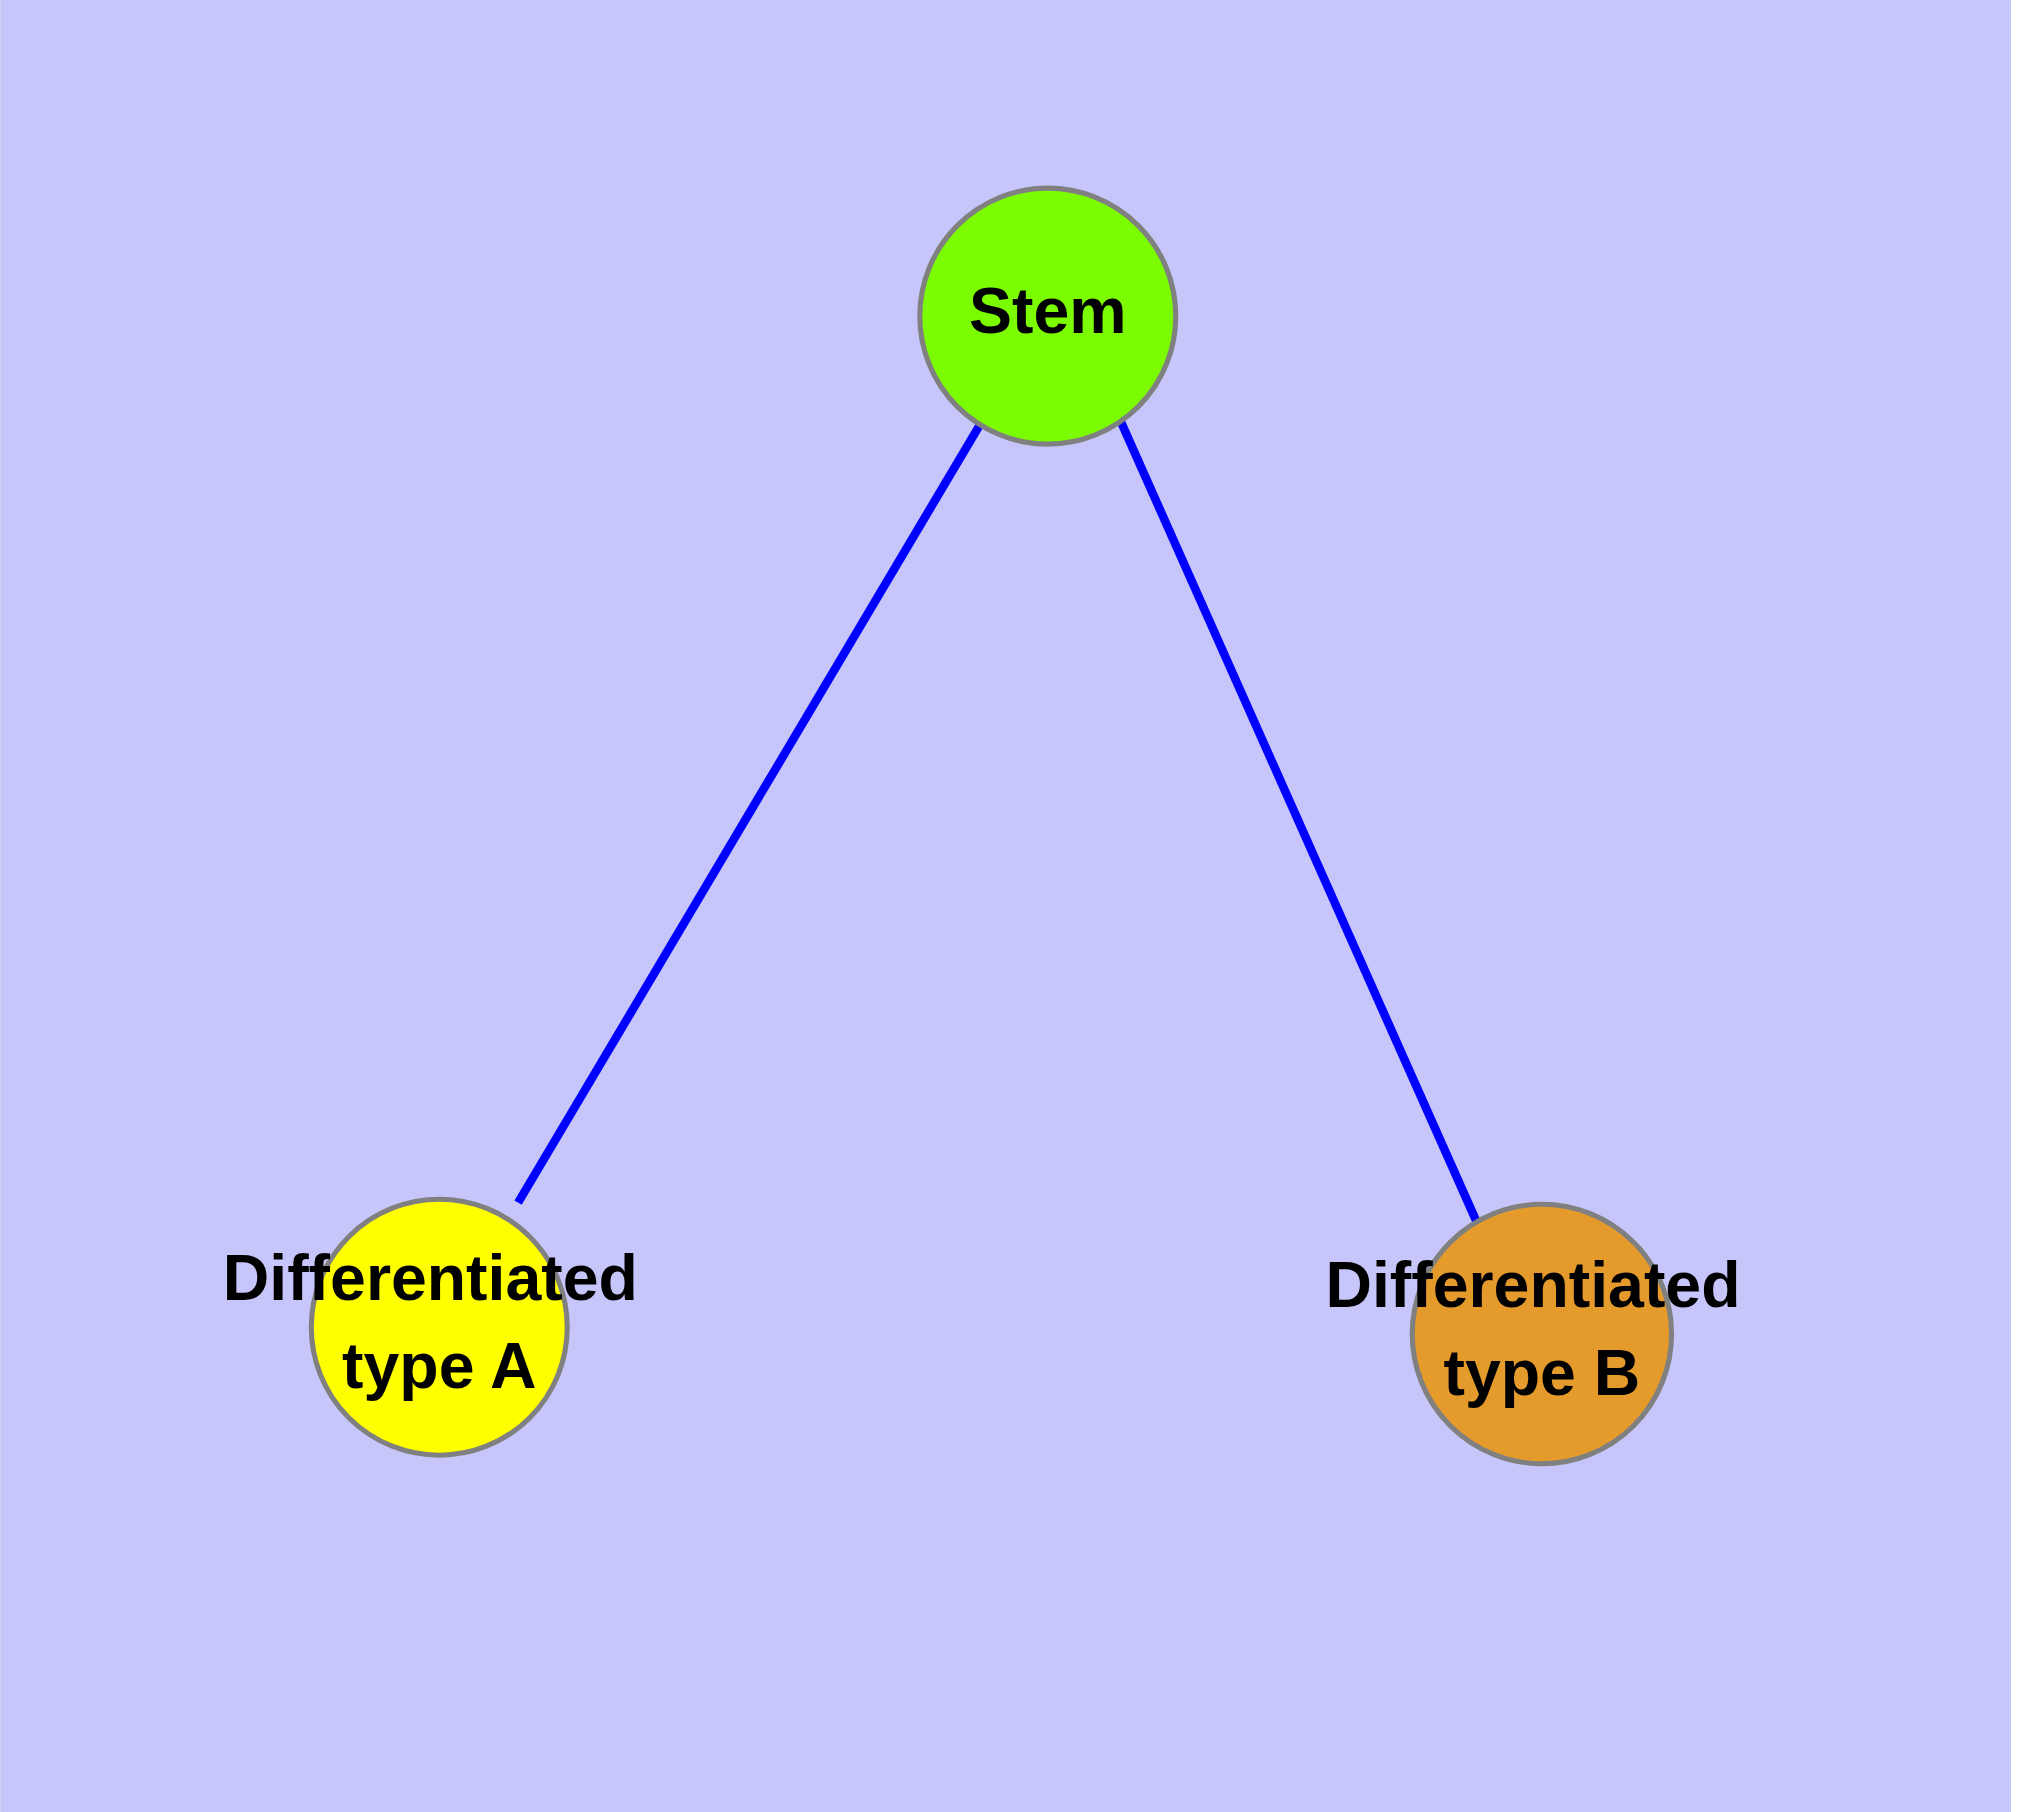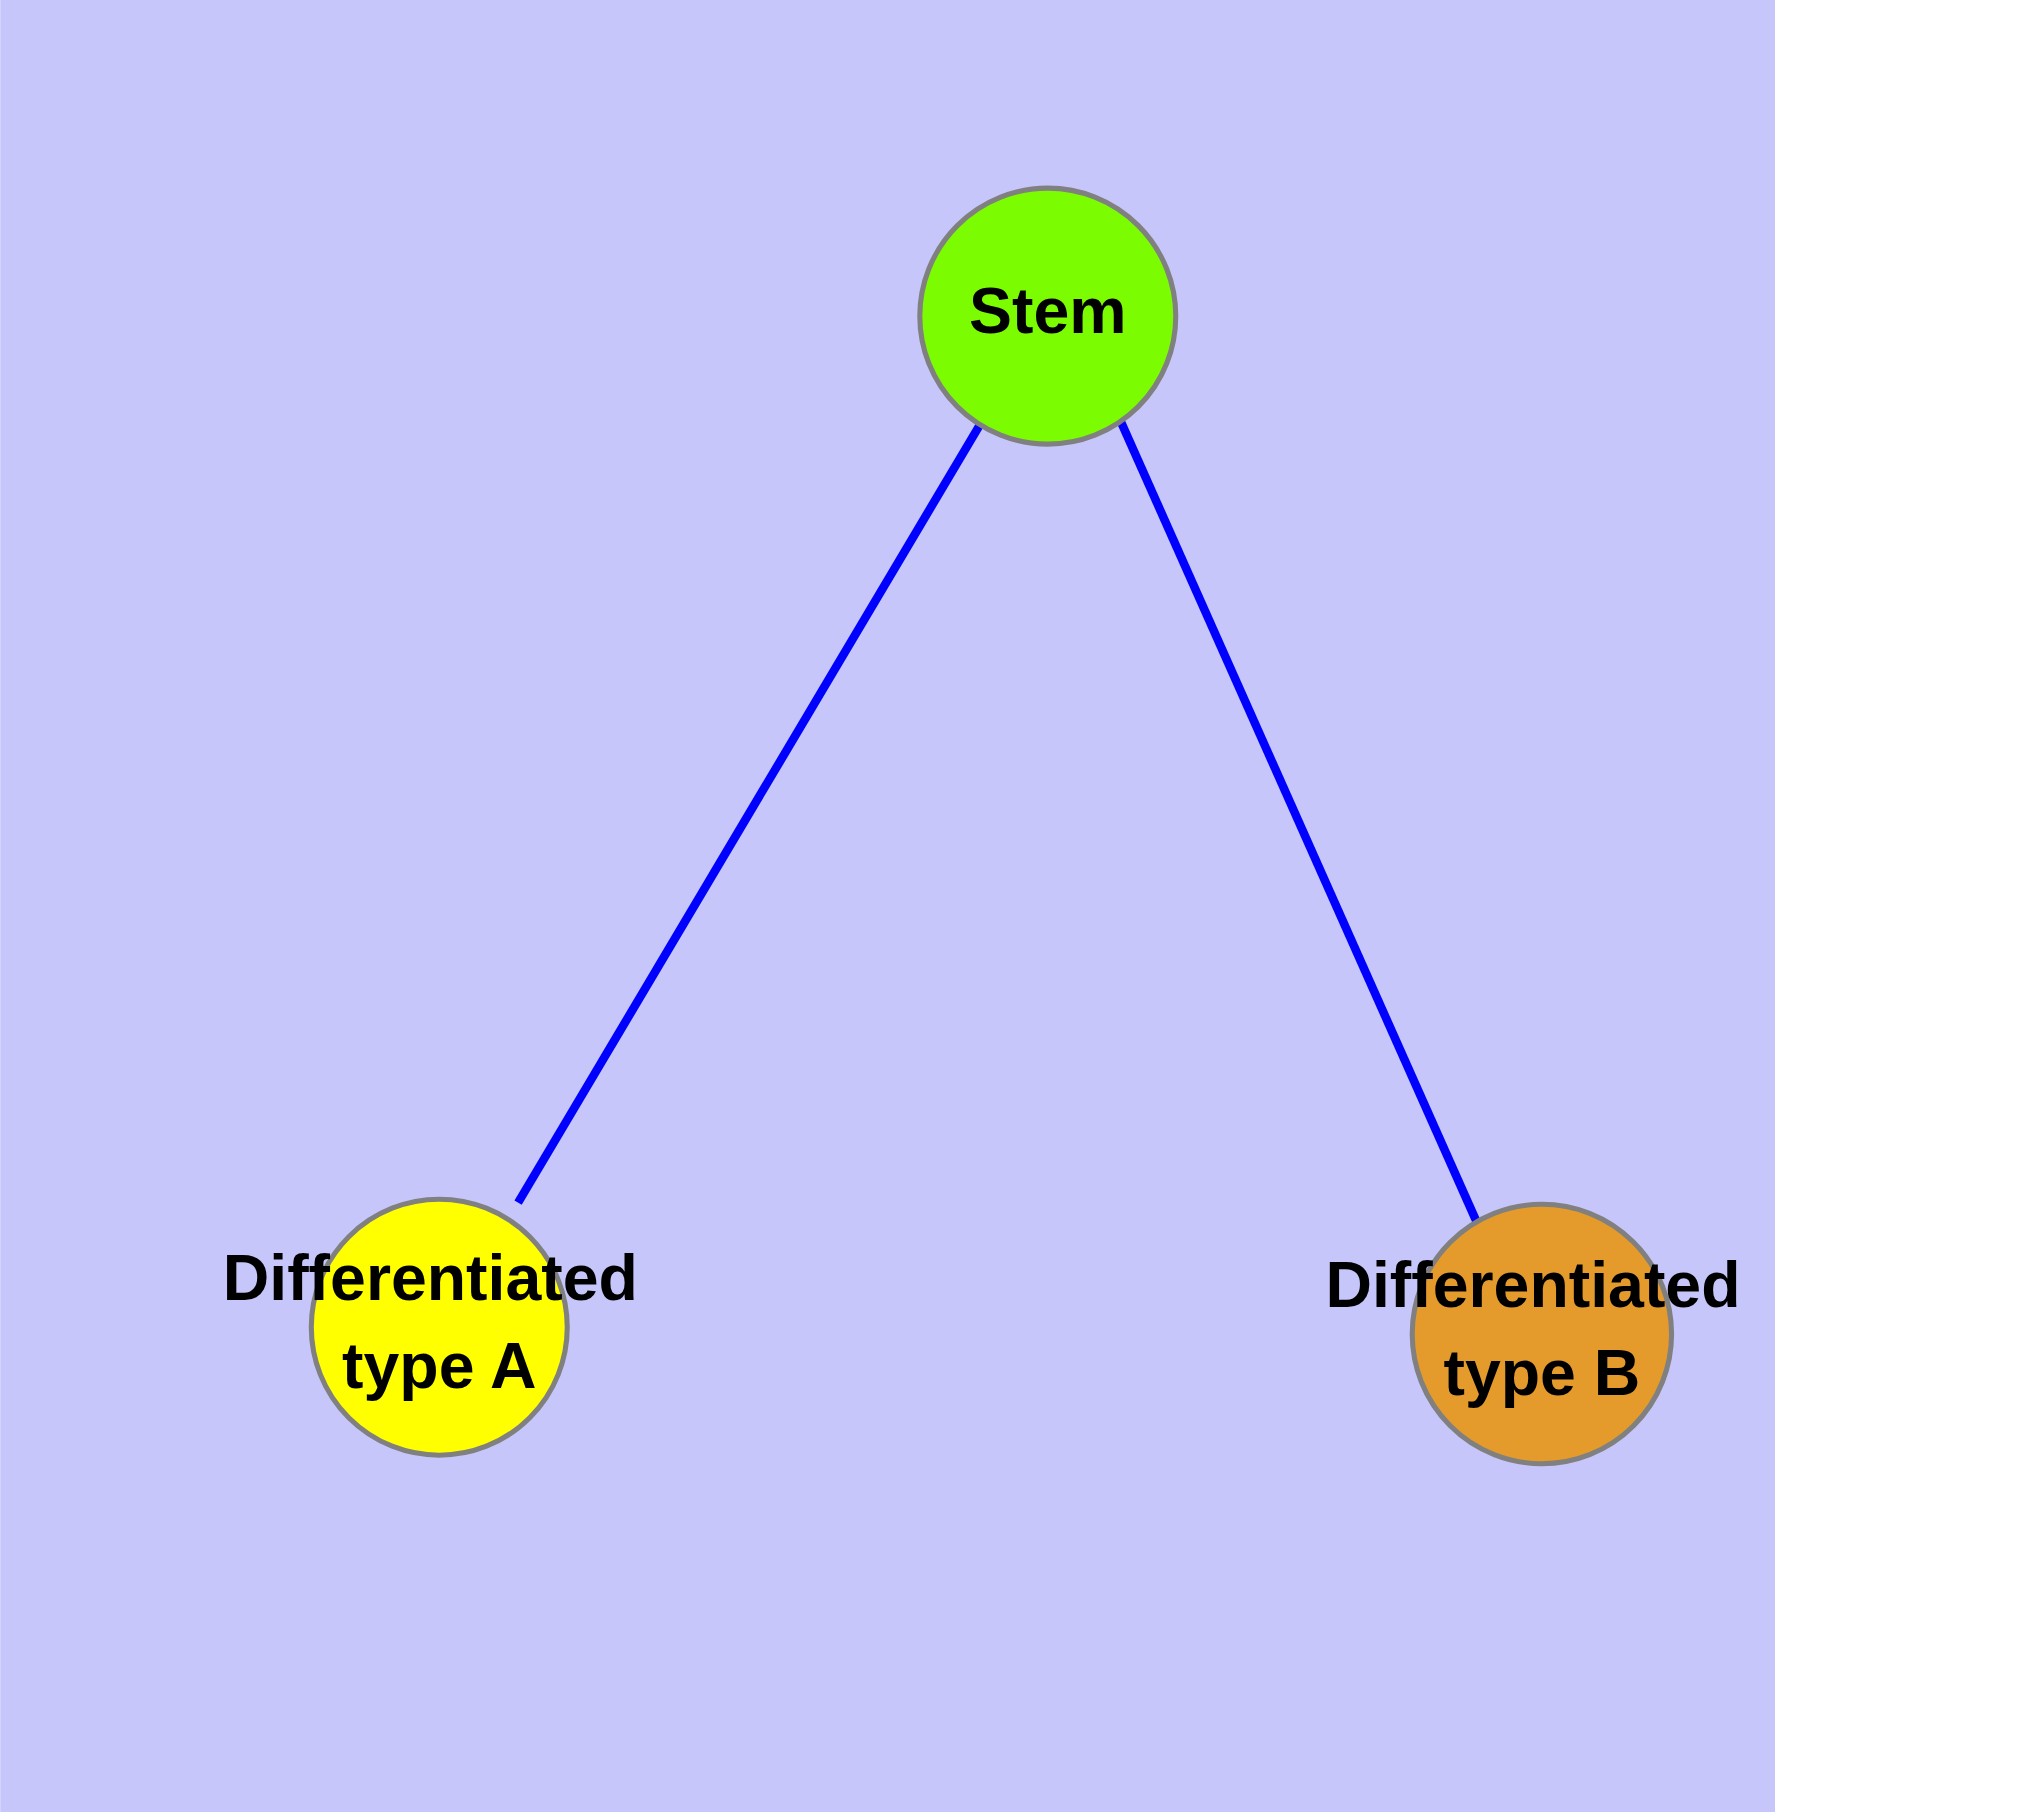--- a/index.html
+++ b/index.html
@@ -26,21 +26,21 @@
     font-family: "Liberation Sans", sans-serif;
     font-weight: bold;
     fill: #000000;
     text-anchor: middle;
     dominant-baseline: middle;
   }
 </style>
 </head>
 <body>
 
-<div id="canvas" style="width: 1775px; height: 1812px;">
+<div id="canvas" style="width: 2011px; height: 1812px;">
   <svg id="graph-svg" viewBox="0 0 2384 2138" style="width: 2021px; height: 1812px;">
 
     <rect id="bg-rect" x="0" y="0" width="2384" height="2138" fill="#c6c6fa"></rect>
 
     <g id="edges-group">
       <line id="edge-stem-diff-a" x1="1156" y1="501" x2="611" y2="1419" stroke="#0000ff" stroke-width="10"></line>
       <line id="edge-stem-diff-b" x1="1322" y1="497" x2="1743" y2="1444" stroke="#0000ff" stroke-width="10"></line>
     </g>
 
     <g id="nodes-group">

